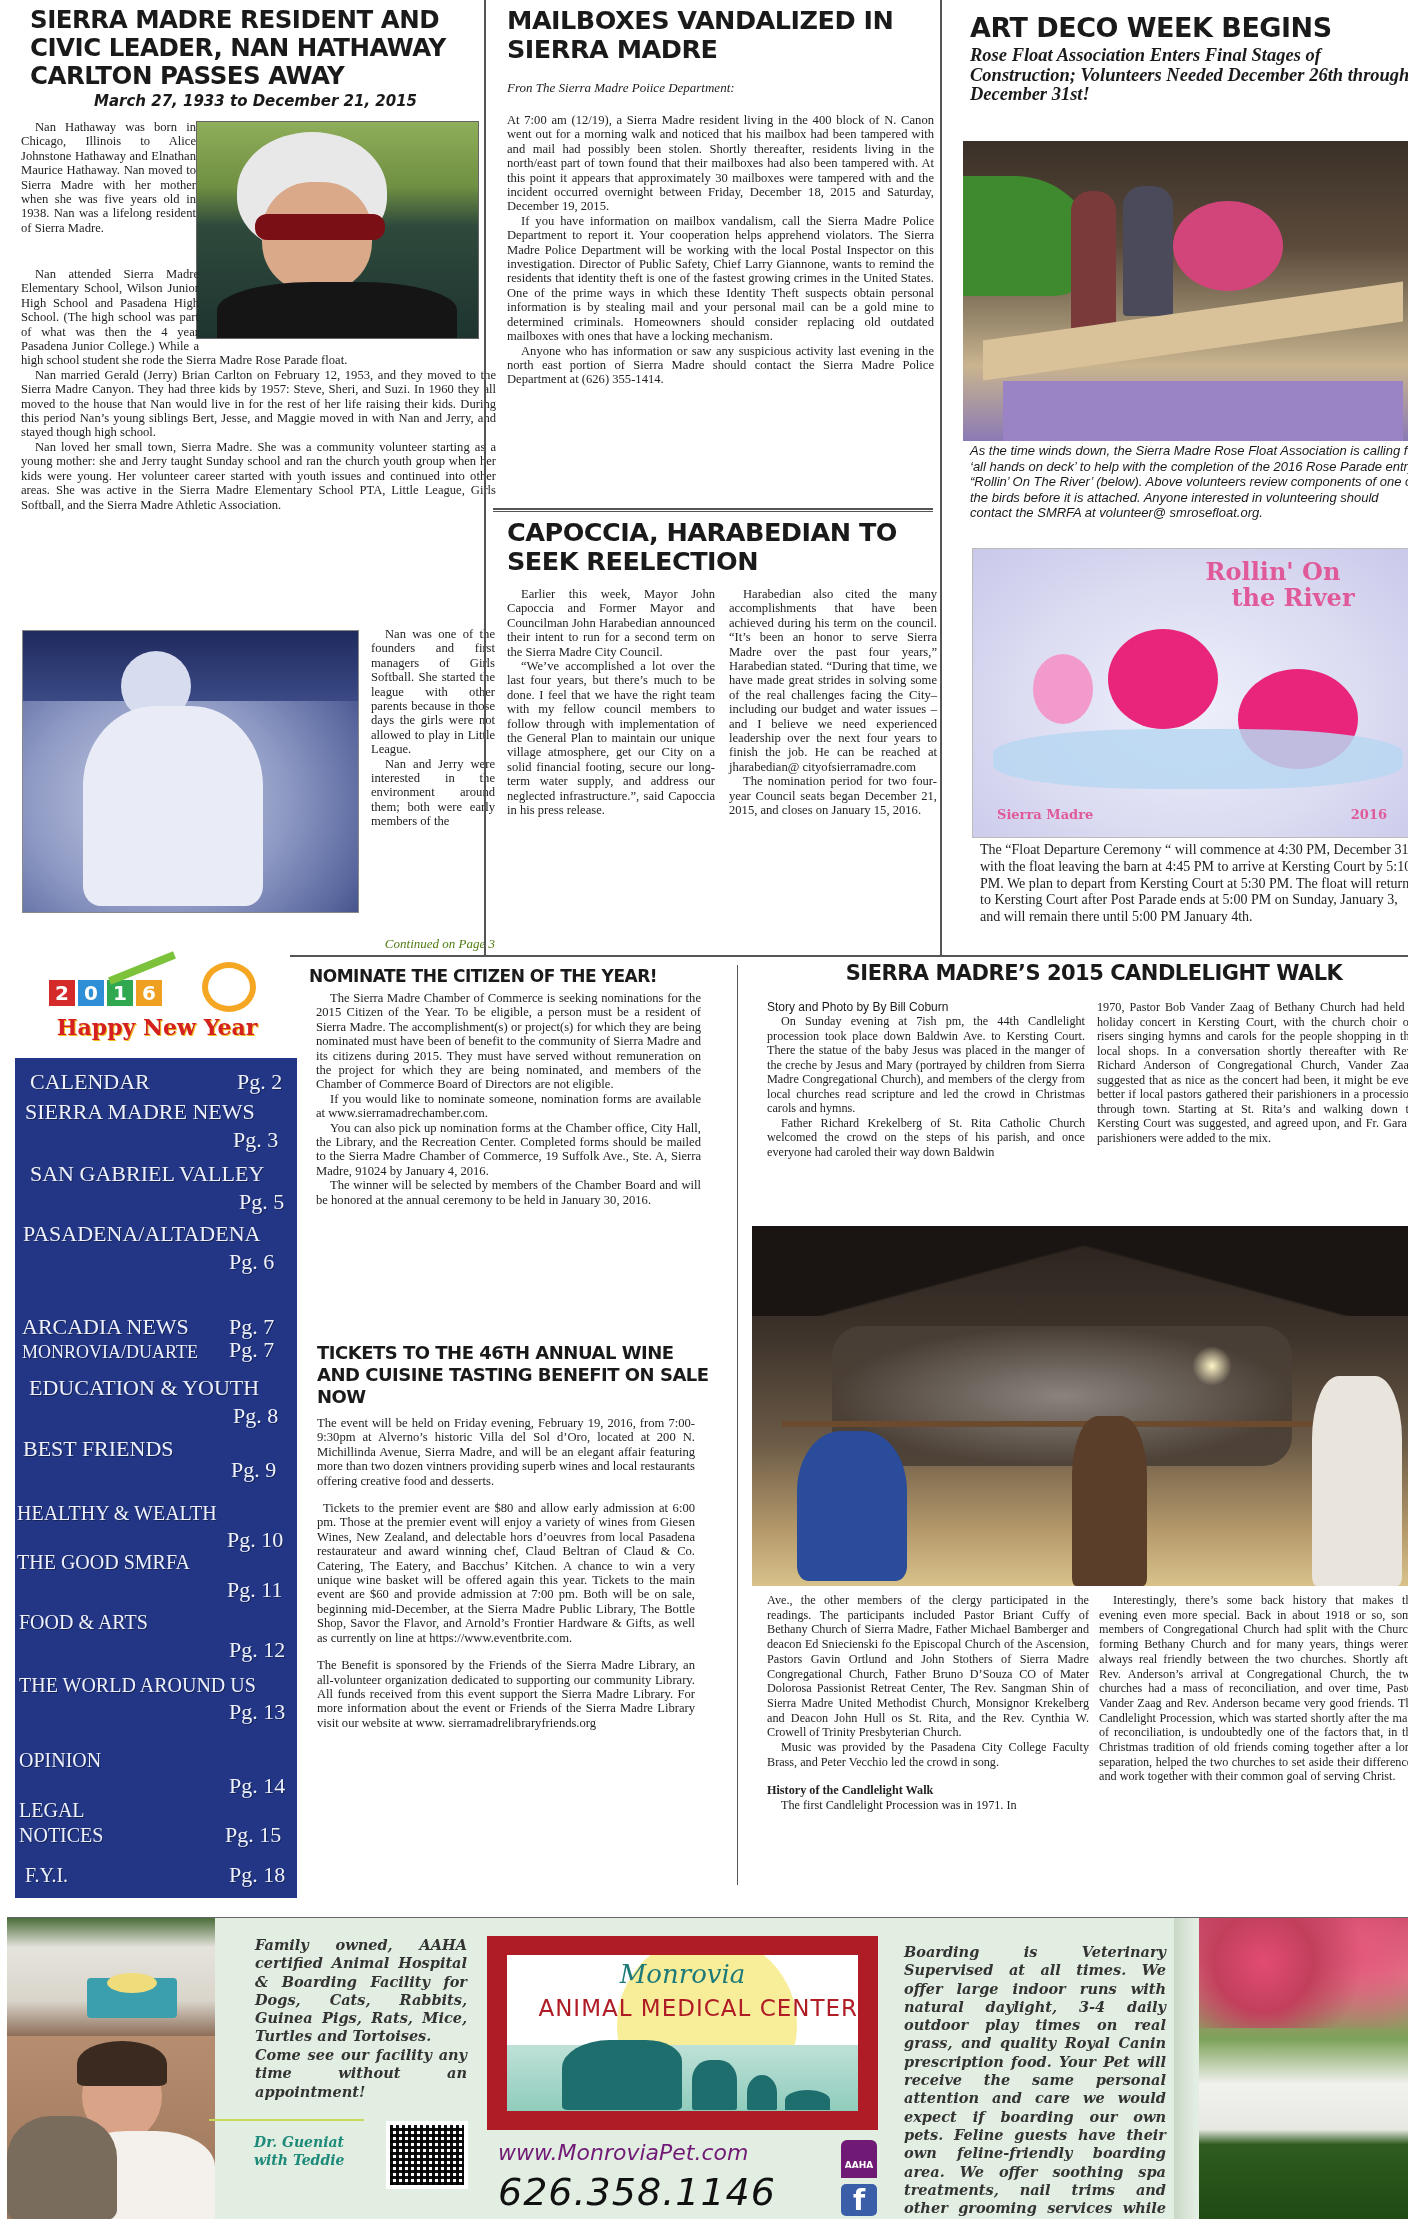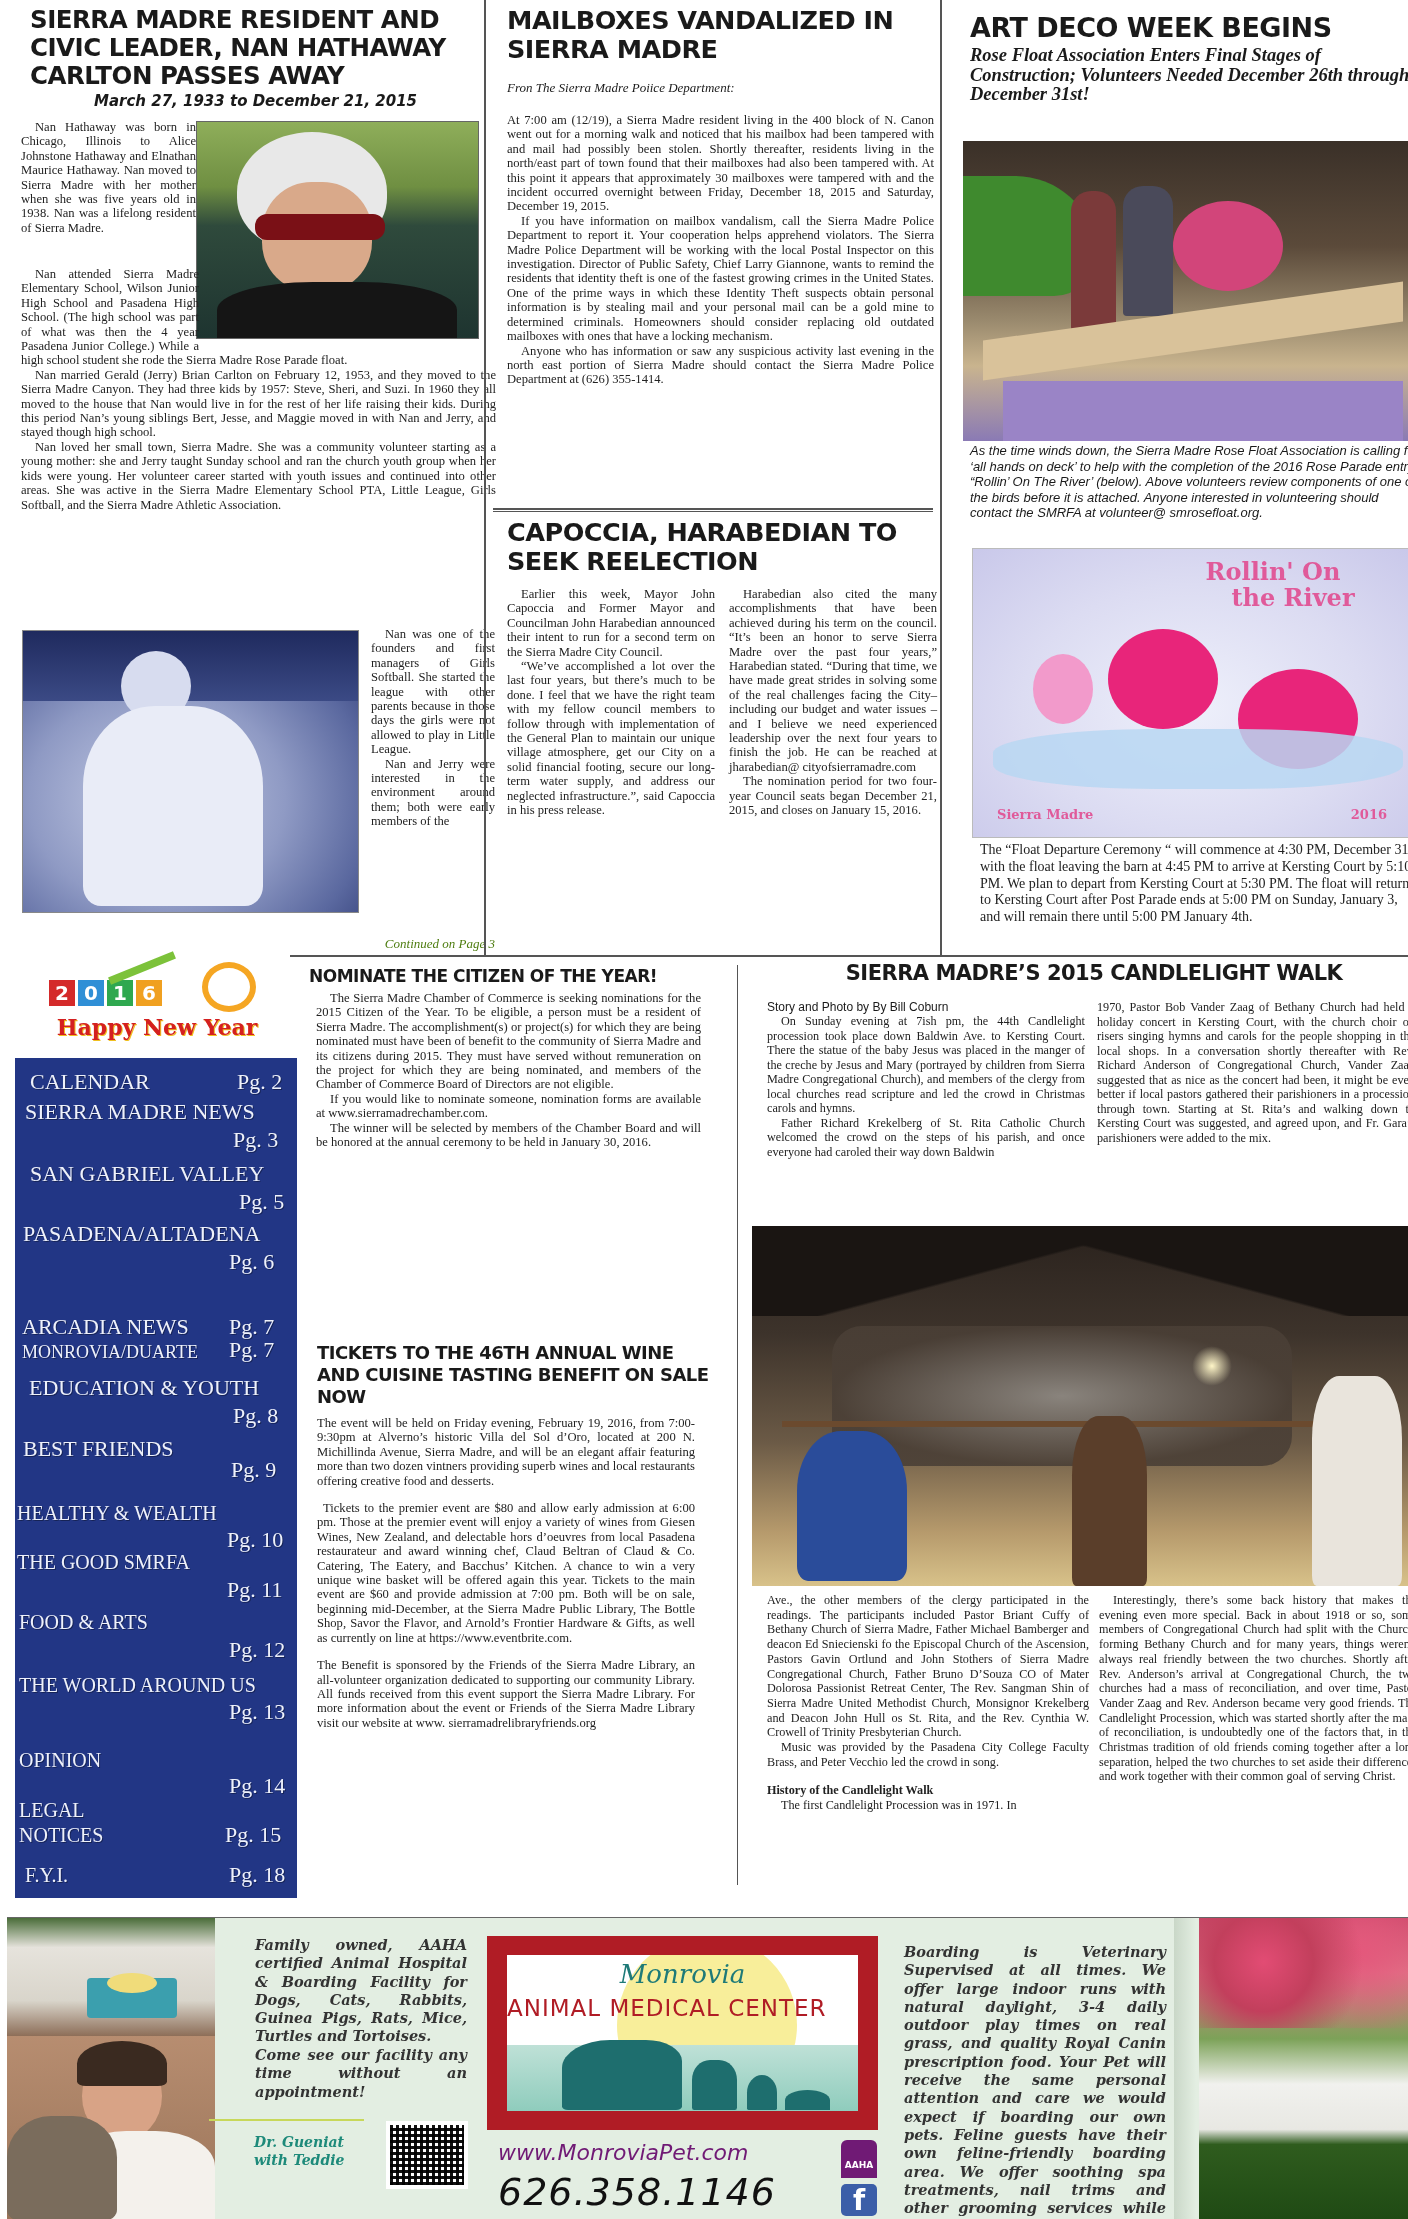--- a/index.html
+++ b/index.html
@@ -180,20 +180,21 @@
   <div class="toc-pg" style="left:214px;top:5px;">Pg. 18</div>
 </div>
 
 <div class="vrule" style="left:737px;top:965px;height:920px;width:1px;"></div>
 
 <div class="abs" style="left:302px;top:966px;width:426px;">
   <h2 class="head" style="font-size:17px;line-height:20px;margin-bottom:5px;">Nominate the Citizen of the Year!</h2>
   <div class="body-text" style="width:385px;margin-left:7px;">
     <p>The Sierra Madre Chamber of Commerce is seeking nominations for the 2015 Citizen of the Year. To be eligible, a person must be a resident of Sierra Madre. The accomplishment(s) or project(s) for which they are being nominated must have been of benefit to the community of Sierra Madre and its citizens during 2015. They must have served without remuneration on the project for which they are being nominated, and members of the Chamber of Commerce Board of Directors are not eligible.</p>
     <p>If you would like to nominate someone, nomination forms are available at www.sierramadrechamber.com.</p>
+    <p>You can also pick up nomination forms at the Chamber office, City Hall, the Library, and the Recreation Center. Completed forms should be mailed to the Sierra Madre Chamber of Commerce, 19 Suffolk Ave., Ste. A, Sierra Madre, 91024 by January 4, 2016.</p>
     <p>The winner will be selected by members of the Chamber Board and will be honored at the annual ceremony to be held in January 30, 2016.</p>
   </div>
 </div>
 
 <div class="abs" style="left:310px;top:1342px;width:400px;">
   <h2 class="head" style="font-size:18px;line-height:22px;margin-bottom:8px;">Tickets to the 46th Annual Wine and Cuisine Tasting Benefit on Sale Now</h2>
   <div class="body-text" style="width:378px;">
     <p style="text-indent:0;margin-bottom:13px;">The event will be held on Friday evening, February 19, 2016, from 7:00-9:30pm at Alverno’s historic Villa del Sol d’Oro, located at 200 N. Michillinda Avenue, Sierra Madre, and will be an elegant affair featuring more than two dozen vintners providing superb wines and local restaurants offering creative food and desserts.</p>
     <p style="margin-bottom:13px;text-indent:6px;">Tickets to the premier event are $80 and allow early admission at 6:00 pm. Those at the premier event will enjoy a variety of wines from Giesen Wines, New Zealand, and delectable hors d’oeuvres from local Pasadena restaurateur and award winning chef, Claud Beltran of Claud &amp; Co. Catering, The Eatery, and Bacchus’ Kitchen. A chance to win a very unique wine basket will be offered again this year. Tickets to the main event are $60 and provide admission at 7:00 pm. Both will be on sale, beginning mid-December, at the Sierra Madre Public Library, The Bottle Shop, Savor the Flavor, and Arnold’s Frontier Hardware &amp; Gifts, as well as currently on line at https://www.eventbrite.com.</p>
     <p style="text-indent:0;">The Benefit is sponsored by the Friends of the Sierra Madre Library, an all-volunteer organization dedicated to supporting our community Library. All funds received from this event support the Sierra Madre Library. For more information about the event or Friends of the Sierra Madre Library visit our website at www. sierramadrelibraryfriends.org</p>
@@ -253,21 +254,21 @@
   </div>
   <div class="abs" style="left:372px;top:203px;width:82px;height:68px;background:#fff;padding:4px;">
     <div style="width:100%;height:100%;background:repeating-linear-gradient(0deg,#111 0 3px,#fff 3px 6px),repeating-linear-gradient(90deg,#111 0 3px,#fff 3px 6px);background-blend-mode:multiply;"></div>
   </div>
 
   <div class="abs" style="left:473px;top:18px;width:391px;height:194px;background:#b01c25;">
     <div style="position:absolute;left:20px;top:19px;width:351px;height:156px;background:#fff;overflow:hidden;">
       <div style="position:absolute;left:110px;top:-20px;width:180px;height:180px;border-radius:50%;background:#f8ee9a;"></div>
       <div style="position:absolute;left:0;top:90px;width:351px;height:70px;background:linear-gradient(180deg,#bfe1d7,#8ccbbb);"></div>
       <div style="position:absolute;left:0;top:4px;width:351px;text-align:center;font-family:'DejaVu Serif',serif;font-style:italic;font-size:26px;color:#1e7a78;">Monrovia</div>
-      <div style="position:absolute;left:0;top:40px;width:351px;text-align:left;font-family:'DejaVu Sans',sans-serif;font-size:23px;letter-spacing:1px;color:#b01c25;">ANIMAL MEDICAL CENTER</div>
+      <div style="position:absolute;left:0;top:40px;width:351px;text-align:right;font-family:'DejaVu Sans',sans-serif;font-size:23px;letter-spacing:1px;color:#b01c25;">ANIMAL MEDICAL CENTER</div>
       <div style="position:absolute;left:55px;top:85px;width:120px;height:70px;background:#1e6e6e;border-radius:40% 30% 5% 5%;"></div>
       <div style="position:absolute;left:185px;top:105px;width:45px;height:50px;background:#1e6e6e;border-radius:40% 40% 5% 5%;"></div>
       <div style="position:absolute;left:240px;top:120px;width:30px;height:35px;background:#1e6e6e;border-radius:50% 50% 5% 5%;"></div>
       <div style="position:absolute;left:278px;top:135px;width:45px;height:20px;background:#1e6e6e;border-radius:50% 50% 0 0;"></div>
     </div>
   </div>
   <div class="abs" style="left:484px;top:222px;font-family:'DejaVu Sans',sans-serif;font-style:italic;font-size:22px;color:#701a75;">www.MonroviaPet.com</div>
   <div class="abs" style="left:484px;top:252px;font-family:'DejaVu Sans',sans-serif;font-style:italic;font-size:38px;color:#111;letter-spacing:1px;">626.358.1146</div>
   <div class="abs" style="left:827px;top:222px;width:36px;height:38px;background:#701a75;color:#fff;font:bold 9px 'DejaVu Sans',sans-serif;text-align:center;padding-top:20px;border-radius:6px 6px 0 0;">AAHA</div>
   <div class="abs" style="left:827px;top:266px;width:36px;height:32px;background:#3b5ea8;color:#fff;font:bold 28px 'DejaVu Sans',sans-serif;text-align:center;line-height:34px;border-radius:5px;">f</div>

